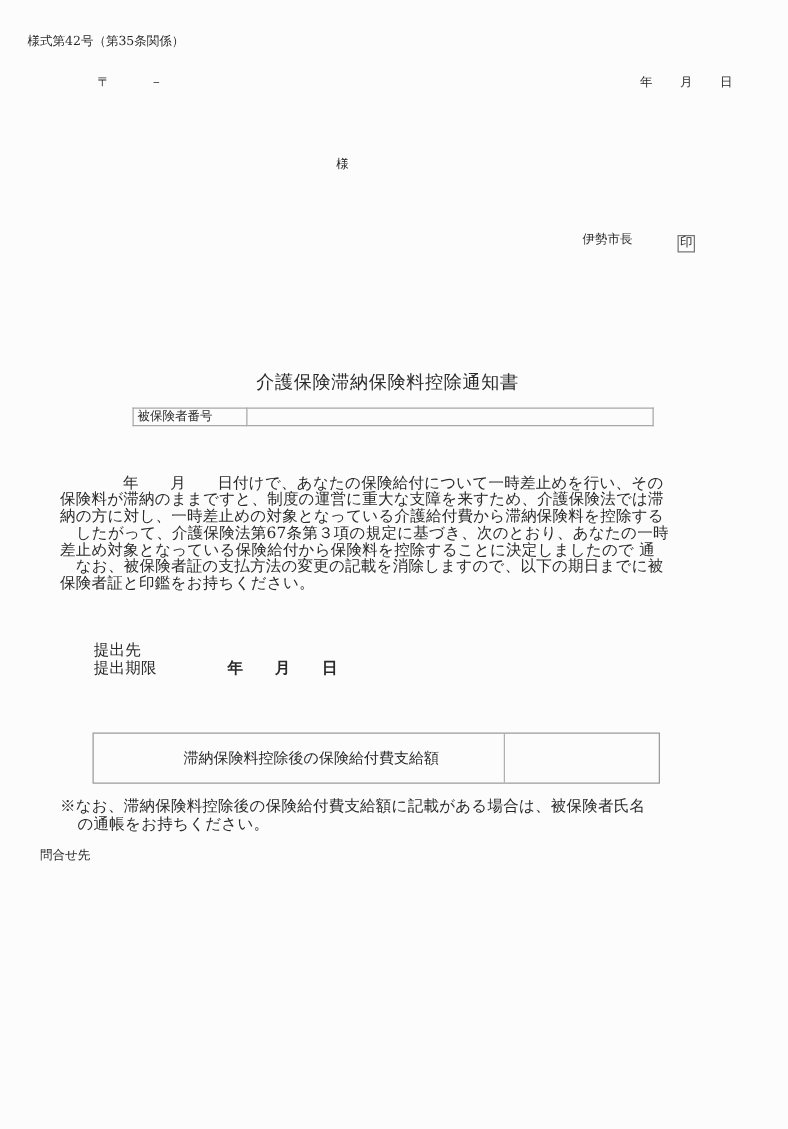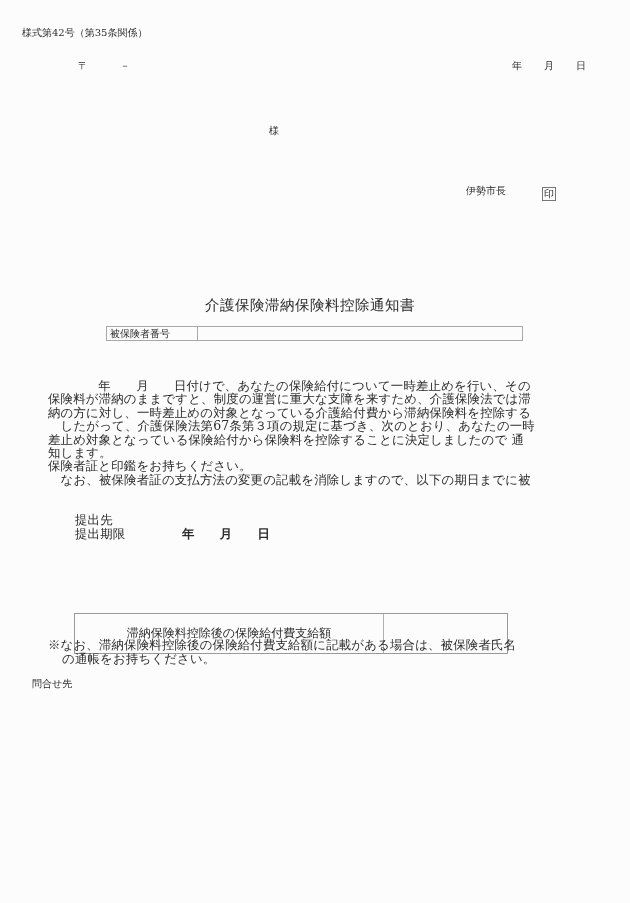--- a/index.html
+++ b/index.html
@@ -7,21 +7,21 @@
     width: 630px; height: 903px; background: #fcfcfc; position: relative;
     font-family: "DejaVu Serif", "Liberation Serif", serif; color: #2a2a2a; overflow: hidden;
   }
   .abs { position: absolute; white-space: nowrap; }
   .small { font-size: 10px; }
   .body-text { font-size: 12.4px; line-height: 13.4px; letter-spacing: 0.2px; }
   .title { font-size: 14.5px; letter-spacing: 0.5px; }
   .info-table { position: absolute; left: 106px; top: 326px; width: 417px; border-collapse: collapse; }
   .info-table td { border: 1px solid #a8a8a8; height: 13px; padding: 0 0 0 3px; font-size: 10px; line-height: 13px; }
   .info-table td.label { width: 87px; }
-  .amount-box { position: absolute; left: 74px; top: 613px; width: 432px; height: 39px; border: 1px solid #9a9a9a; display: flex; }
+  .amount-box { position: absolute; left: 74px; top: 586px; width: 432px; height: 39px; border: 1px solid #9a9a9a; display: flex; padding-left: 20px; }
   .amount-box .lbl { width: 308px; border-right: 1px solid #b0b0b0; display: flex; align-items: center; justify-content: center; font-size: 12px; }
   .amount-box .val { flex: 1; }
   .seal { border: 1px solid #777; padding: 0 1px; font-size: 10px; line-height: 12px; display: inline-block; }
 </style>
 </head>
 <body>
 
 <div class="abs small" style="left:22px;top:26px;">様式第42号（第35条関係）</div>
 
 <div class="abs small" style="left:78px;top:59px;">〒</div>
@@ -48,23 +48,22 @@
   </tr>
 </tbody>
   </table>
 
 <div class="abs body-text" style="left:48px;top:379px;">
   <div>　　　　年　　月　　日付けで、あなたの保険給付について一時差止めを行い、その</div>
   <div>保険料が滞納のままですと、制度の運営に重大な支障を来すため、介護保険法では滞</div>
   <div>納の方に対し、一時差止めの対象となっている介護給付費から滞納保険料を控除する</div>
   <div>　したがって、介護保険法第67条第３項の規定に基づき、次のとおり、あなたの一時</div>
   <div>差止め対象となっている保険給付から保険料を控除することに決定しましたので 通</div>
-  <div>知します。</div>
+  <div>　なお、被保険者証の支払方法の変更の記載を消除しますので、以下の期日までに被</div>
   <div>保険者証と印鑑をお持ちください。</div>
-  <div>　なお、被保険者証の支払方法の変更の記載を消除しますので、以下の期日までに被</div>
 </div>
 
 <div class="abs body-text" style="left:75px;top:513px;">提出先</div>
 <div class="abs body-text" style="left:75px;top:527px;">提出期限</div>
 <div class="abs body-text" style="left:182px;top:527px;white-space:pre;font-weight:bold;">年　　月　　日</div>
 
 <div class="amount-box">
   <div class="lbl">滞納保険料控除後の保険給付費支給額</div>
   <div class="val"></div>
 </div>

